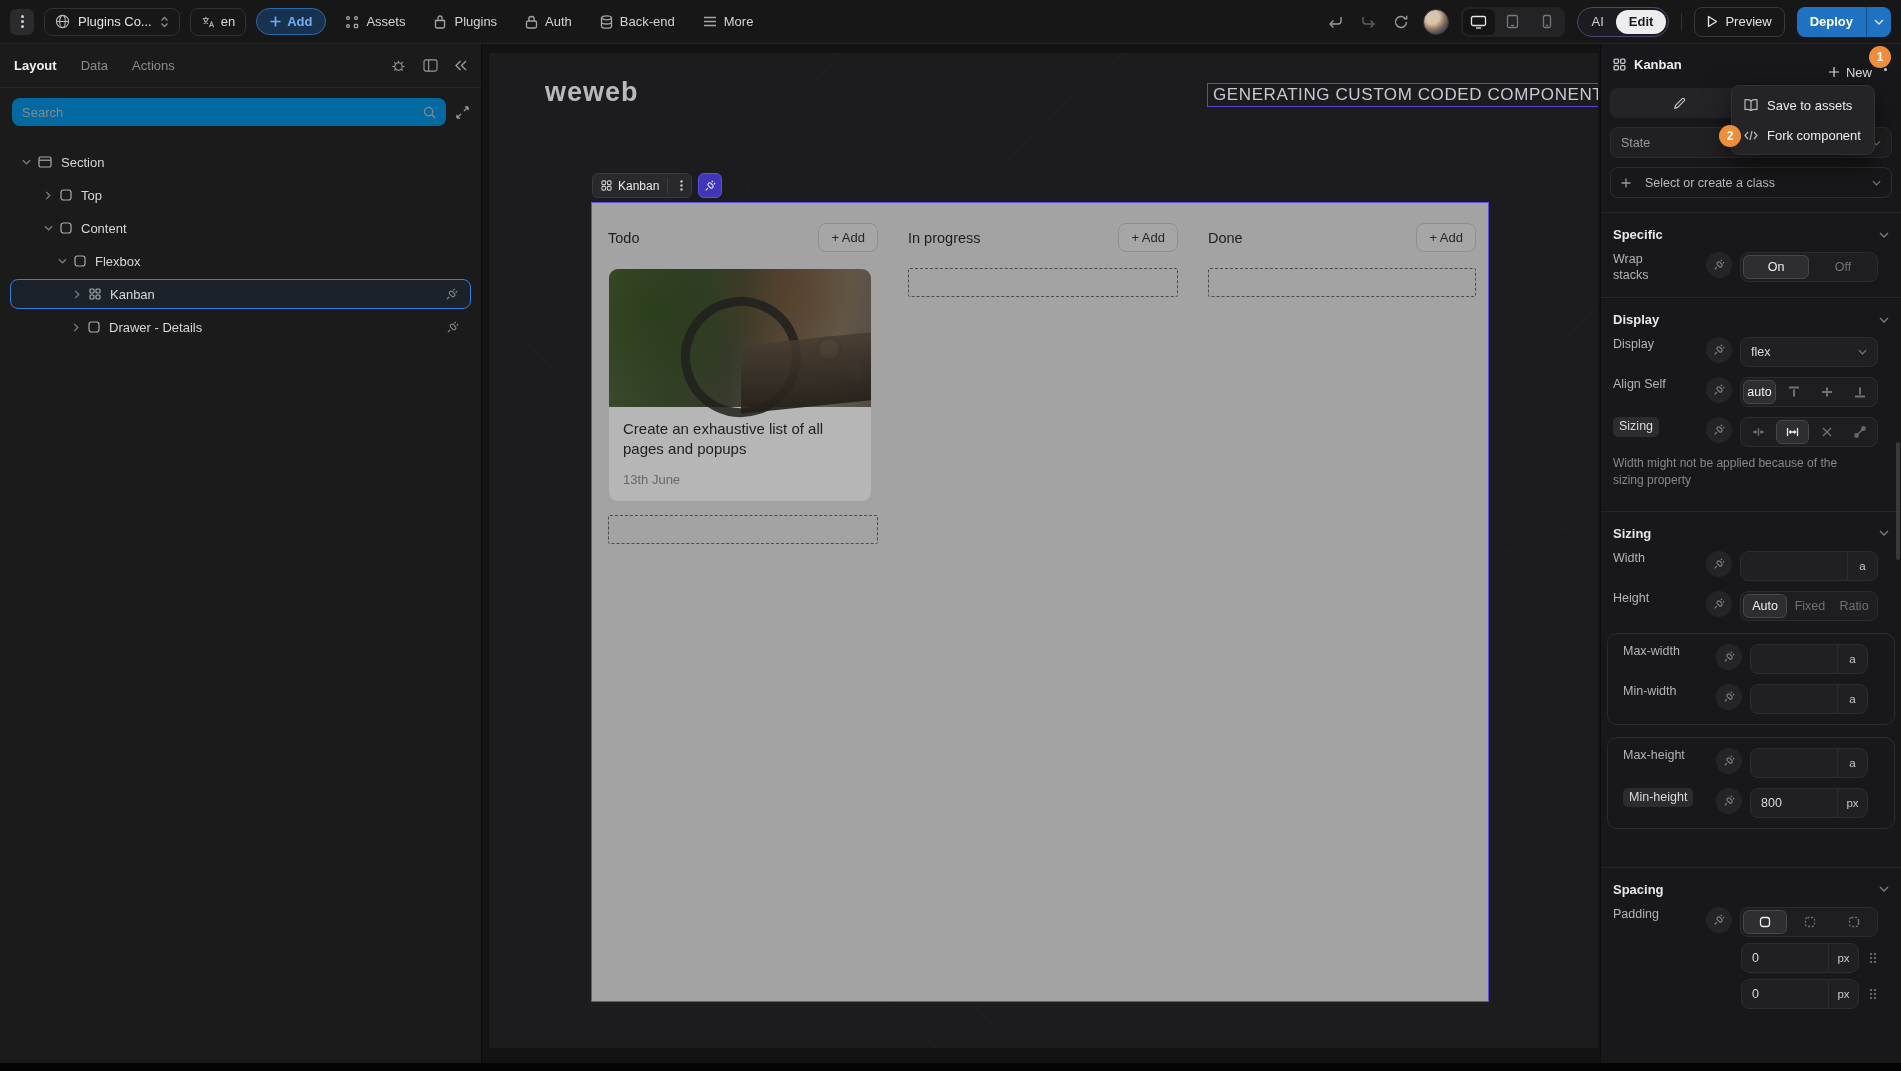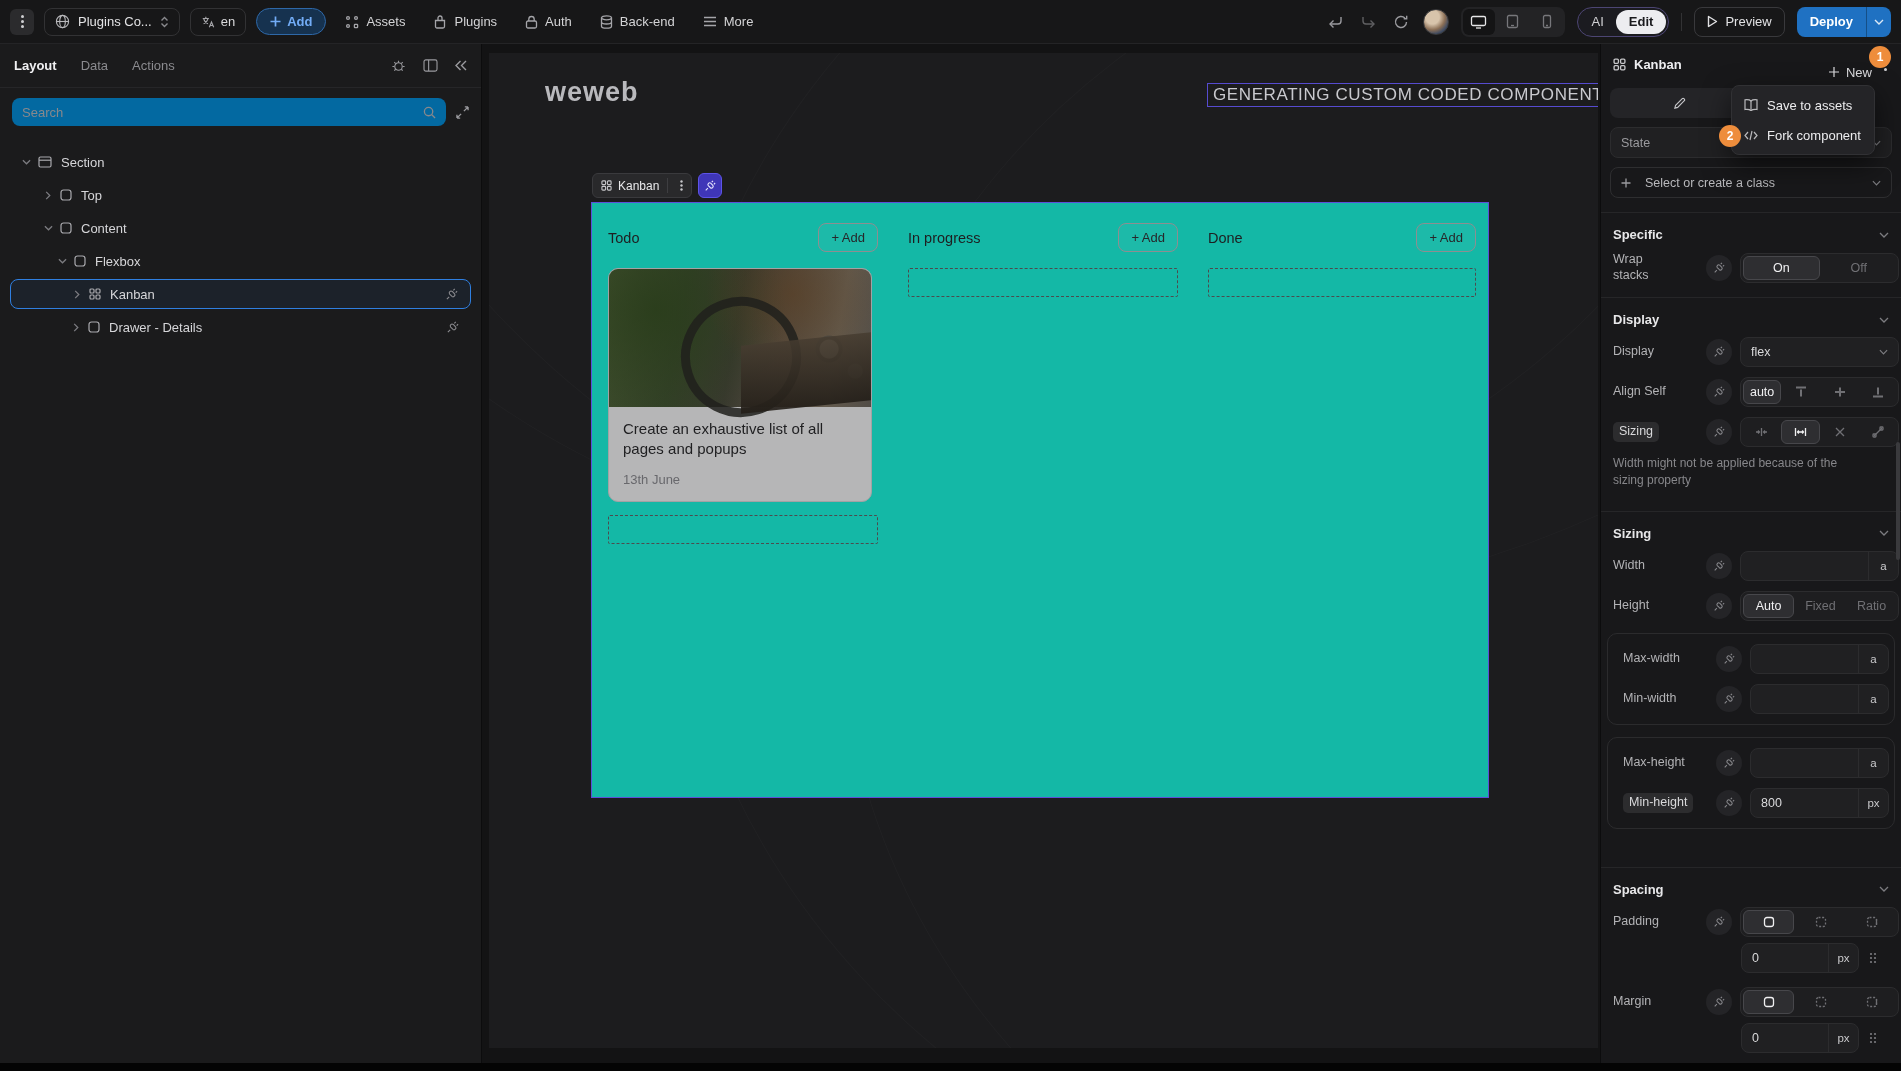--- a/index.html
+++ b/index.html
@@ -61,21 +61,21 @@
   .w2 { width:1800px; height:1600px; left:-200px; top:-1050px; }
   .w3 { width:1700px; height:1500px; left:180px; top:-300px; }
   .w4 { width:1500px; height:1400px; left:350px; top:-150px; }
   .logo { position:absolute; left:56px; top:24px; color:#b9b9bd; font-size:27px; font-weight:700; letter-spacing:1px; }
   .page-title { position:absolute; left:718px; top:30px; border:1px solid #564bd0; padding:1px 5px; color:#c9c9ce; font-size:17px; letter-spacing:0.6px; white-space:nowrap; }
   .sel-chip-row { position:absolute; left:103px; top:120px; display:flex; align-items:center; gap:6px; }
   .sel-chip { height:25px; display:flex; align-items:center; background:#29292b; border:1px solid #3a3a3d; border-radius:6px; padding:0 2px 0 8px; color:#e8e8ea; font-size:12px; gap:6px; cursor:pointer; }
   .sel-chip .divline { width:1px; height:15px; background:#3e3e41; margin-left:2px; }
   .sel-chip .dots { padding:0 6px; color:#c7c7ca; }
   .sel-plug { width:24px; height:25px; background:#3f36b8; border:1px solid #5d53e8; border-radius:6px; display:flex; align-items:center; justify-content:center; color:#e8e6ff; cursor:pointer; }
-  .board { position:absolute; left:102px; top:149px; width:898px; height:596px; background:#14b8a6; border:1.5px solid #5b50d9; }
+  .board { position:absolute; left:102px; top:149px; width:898px; height:800px; background:#a3a3a3; border:1.5px solid #5b50d9; }
   .col { position:absolute; top:0; width:270px; }
   .col-head { display:flex; align-items:center; justify-content:space-between; margin-top:20px; }
   .col-name { color:#1e1e20; font-size:14.5px; }
   .col-add { height:29px; padding:0 12px; border:1px solid #8e8e90; border-radius:8px; background:rgba(255,255,255,0.04); color:#27272a; font-size:13px; cursor:pointer; display:flex; align-items:center; }
   .dropzone { border:1.4px dashed #4c4c4e; height:29px; border-radius:2px; }
   .card { margin-top:16px; width:264px; background:#b6b6b7; border:1px solid #a2a2a4; border-radius:10px; overflow:hidden; cursor:pointer; }
   .card-img { position:relative; height:138px;
     background:
       radial-gradient(circle at 84% 58%, #8a8172 0 9px, #4e483e 10px 13px, rgba(0,0,0,0) 14px),
       radial-gradient(circle at 94% 74%, #6e675c 0 7px, rgba(0,0,0,0) 8px),
@@ -102,21 +102,21 @@
   .pn-tab { flex:1; height:30px; border-radius:8px; display:flex; align-items:center; justify-content:center; color:#c7c7ca; cursor:pointer; }
   .pn-tab.active { background:#242427; }
   .pn-select { margin:9px 9px 0 9px; height:31px; background:#202022; border:1px solid #2c2c2e; border-radius:8px; display:flex; align-items:center; padding:0 10px; color:#9a9a9e; font-size:12.5px; cursor:pointer; }
   .pn-select .chevr { margin-left:auto; color:#7c7c80; }
   .pn-class { margin:9px 9px 0 9px; height:31px; border:1px solid #2e2e30; border-radius:8px; display:flex; align-items:center; gap:14px; padding:0 10px; color:#b9b9bc; font-size:12.5px; cursor:pointer; }
   .pn-class .chevr { margin-left:auto; color:#7c7c80; }
   .pn-div { height:1px; background:#262628; margin-top:14px; }
   .sec-head { display:flex; align-items:center; margin:14px 12px 0 12px; cursor:pointer; }
   .sec-title { color:#e7e7e9; font-size:13px; font-weight:700; }
   .sec-head .chevr { margin-left:auto; color:#7c7c80; }
-  .row { display:flex; align-items:center; margin:10px 2px 0 9px; min-height:30px; }
+  .row { display:flex; margin:10px 23px 0 9px; min-height:30px; }
   .row .lbl { flex:0 0 96px; color:#b3b3b6; font-size:12.5px; padding-left:3px; line-height:1.25; }
   .lbl-chip { display:inline-block; background:#2c2c2e; color:#d9d9db; padding:2px 6px; border-radius:5px; }
   .plug-btn { width:26px; height:26px; border-radius:50%; background:#242427; color:#8a8a8e; display:flex; align-items:center; justify-content:center; margin-right:8px; cursor:pointer; }
   .seg { flex:1; height:30px; background:#1e1e20; border:1px solid #2c2c2e; border-radius:8px; display:flex; align-items:stretch; padding:2px; gap:2px; }
   .seg-cell { flex:1; display:flex; align-items:center; justify-content:center; color:#707074; font-size:12.5px; border-radius:6px; cursor:pointer; }
   .seg-cell.active { background:#2e2e31; border:1px solid #47474b; color:#f0f0f2; }
   .dd { flex:1; height:30px; background:#202022; border:1px solid #2c2c2e; border-radius:8px; display:flex; align-items:center; padding:0 10px; color:#d9d9db; font-size:12.5px; cursor:pointer; }
   .dd .chevr { margin-left:auto; color:#7c7c80; }
   .warn { margin:8px 12px 0 12px; color:#87878b; font-size:12px; line-height:1.4; width:250px; }
   .inputgrp { flex:1; height:30px; background:#202022; border:1px solid #2c2c2e; border-radius:8px; display:flex; align-items:stretch; overflow:hidden; }
@@ -854,46 +854,20 @@
           <svg width="8" height="12" viewBox="0 0 8 12" fill="currentColor">
             <circle cx="2" cy="2" r="1.1"></circle>
             <circle cx="6" cy="2" r="1.1"></circle>
             <circle cx="2" cy="6" r="1.1"></circle>
             <circle cx="6" cy="6" r="1.1"></circle>
             <circle cx="2" cy="10" r="1.1"></circle>
             <circle cx="6" cy="10" r="1.1"></circle>
           </svg>
         </span>
     </div>
-    <div class="row" style="margin-top:14px">
-      <span class="lbl">Margin</span>
-      <span class="plug-btn">
-          <svg width="12" height="12" viewBox="0 0 14 14" fill="none" stroke="currentColor" stroke-width="1.2">
-            <path d="M2 12l2.5-2.5M5 6.5L7.5 9a2 2 0 0 0 2.8-2.8L7.8 3.7A2 2 0 0 0 5 6.5zM9 2.5L10.5 1M11.5 5L13 3.5"></path>
-          </svg>
-        </span>
-      <div class="seg">
-        <div class="seg-cell active">
-            <svg width="12" height="12" viewBox="0 0 12 12" fill="none" stroke="currentColor" stroke-width="1.3">
-              <rect x="1.5" y="1.5" width="9" height="9" rx="2.5"></rect>
-            </svg>
-          </div>
-        <div class="seg-cell">
-            <svg width="12" height="12" viewBox="0 0 12 12" fill="none" stroke="currentColor" stroke-width="1.3" stroke-dasharray="2 1.6">
-              <rect x="1.5" y="1.5" width="9" height="9" rx="2"></rect>
-            </svg>
-          </div>
-        <div class="seg-cell">
-            <svg width="12" height="12" viewBox="0 0 12 12" fill="none" stroke="currentColor" stroke-width="1.3">
-              <rect x="1.5" y="1.5" width="9" height="9" rx="2" stroke-dasharray="2 1.6"></rect>
-              <path d="M10.5 3v6" stroke-dasharray="0"></path>
-            </svg>
-          </div>
-      </div>
-    </div>
     <div class="spacing-valrow">
       <div class="inputgrp">
         <span class="val">0</span>
         <span class="unit">px</span>
       </div>
       <span class="dragdots ic">
           <svg width="8" height="12" viewBox="0 0 8 12" fill="currentColor">
             <circle cx="2" cy="2" r="1.1"></circle>
             <circle cx="6" cy="2" r="1.1"></circle>
             <circle cx="2" cy="6" r="1.1"></circle>

